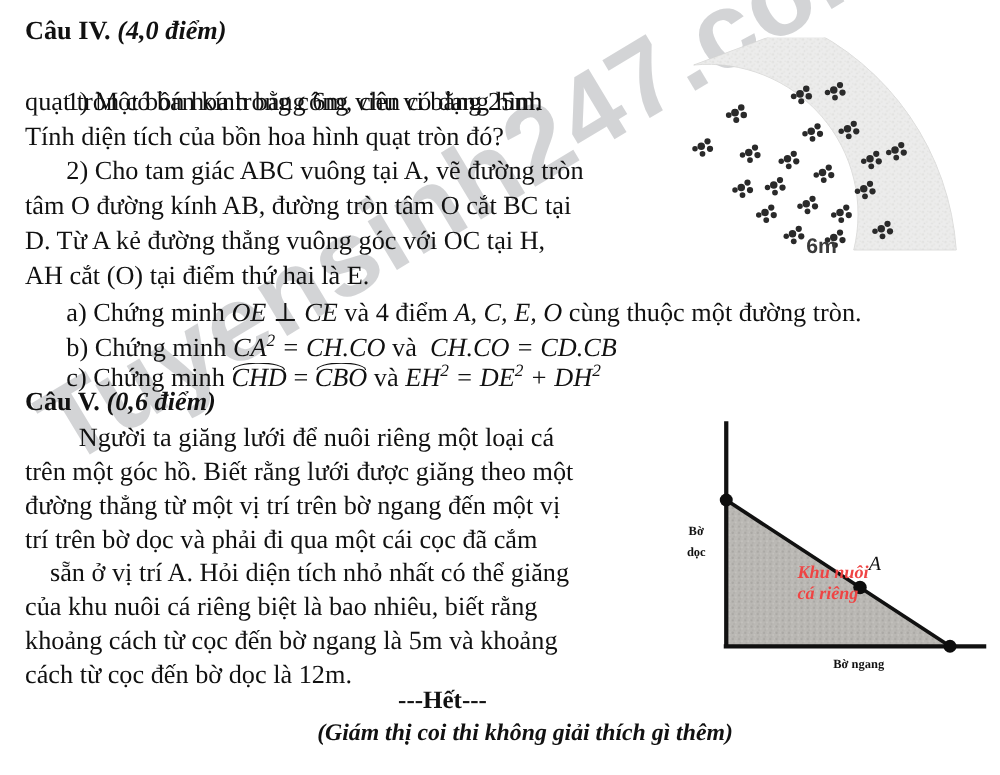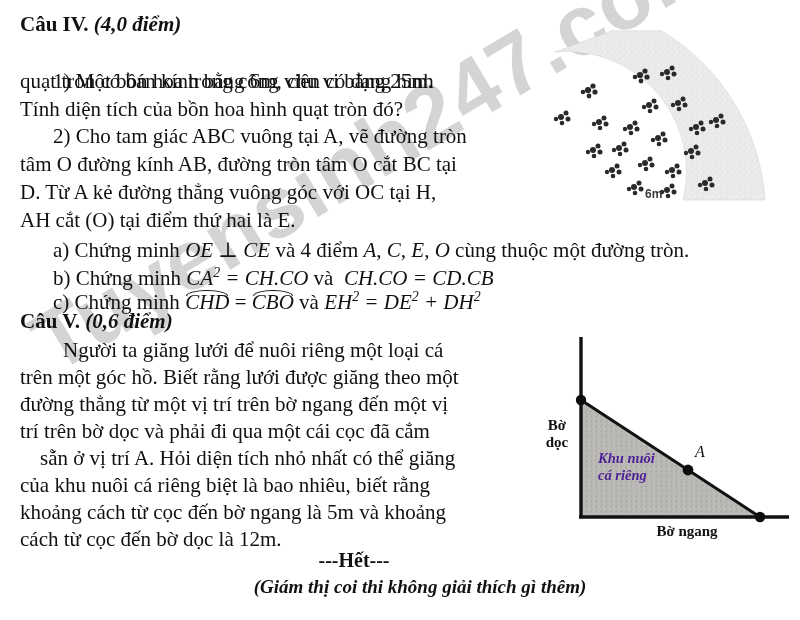--- a/index.html
+++ b/index.html
@@ -97,40 +97,41 @@
     font-size: 19px;
     margin-left: 20px;
   }
 
   
   .fig { position: absolute; z-index: 8; }
   .fig-caption {
     position: absolute;
     font-family: "Liberation Sans", "DejaVu Sans", sans-serif;
     font-weight: bold;
-    font-size: 12px;
+    font-size: 17px;
     color: #3a3a3a;
   }
   .axis-label {
     position: absolute;
     font-family: "Liberation Serif", "DejaVu Serif", serif;
     font-weight: bold;
-    font-size: 15px;
+    font-size: 10px;
     color: #111;
     text-align: center;
     line-height: 17px;
   }
   .region-label {
     position: absolute;
     font-family: "Liberation Serif", "DejaVu Serif", serif;
     font-weight: bold;
     font-style: italic;
     font-size: 14.5px;
-    color: #4c1d95;
+    color: #ef4444;
     line-height: 17px;
+    margin-left: 40px;
   }
   .pt-label {
     position: absolute;
     font-family: "Liberation Serif", "DejaVu Serif", serif;
     font-style: italic;
     font-size: 16px;
     color: #111;
   }
 </style>
 </head>

